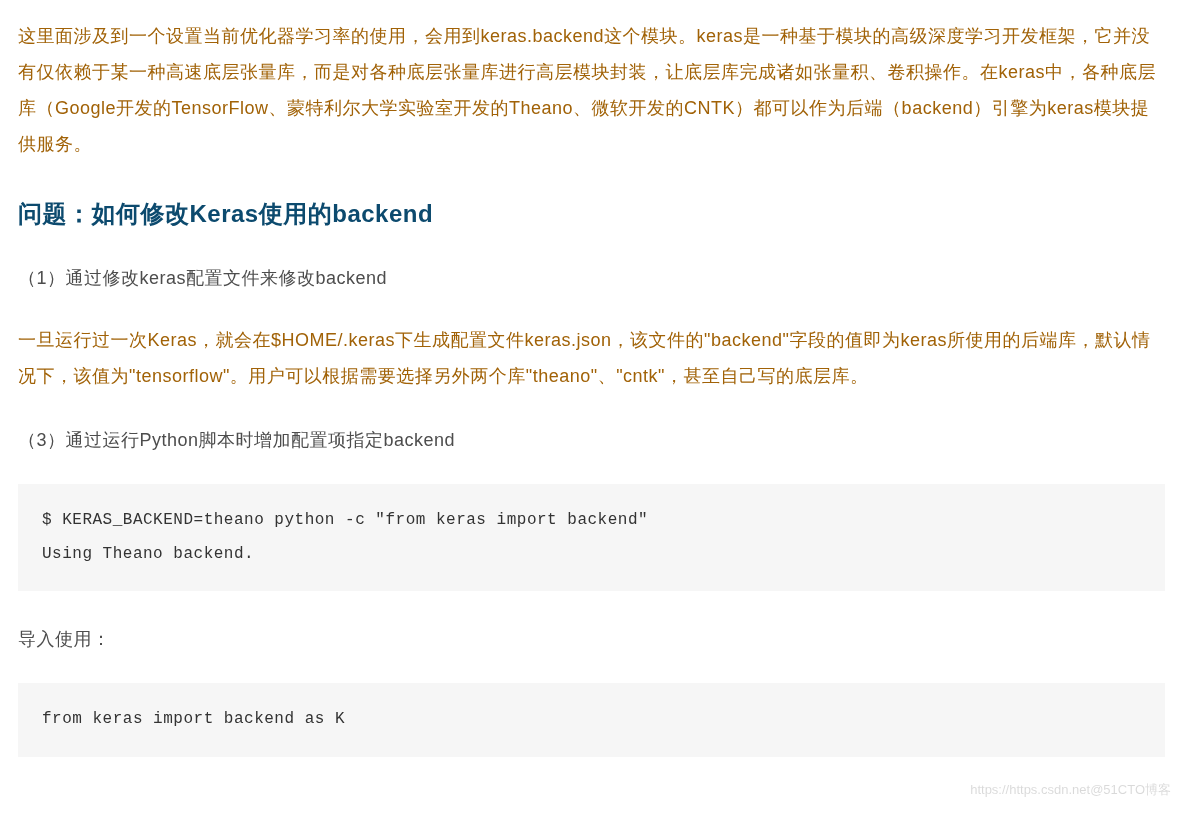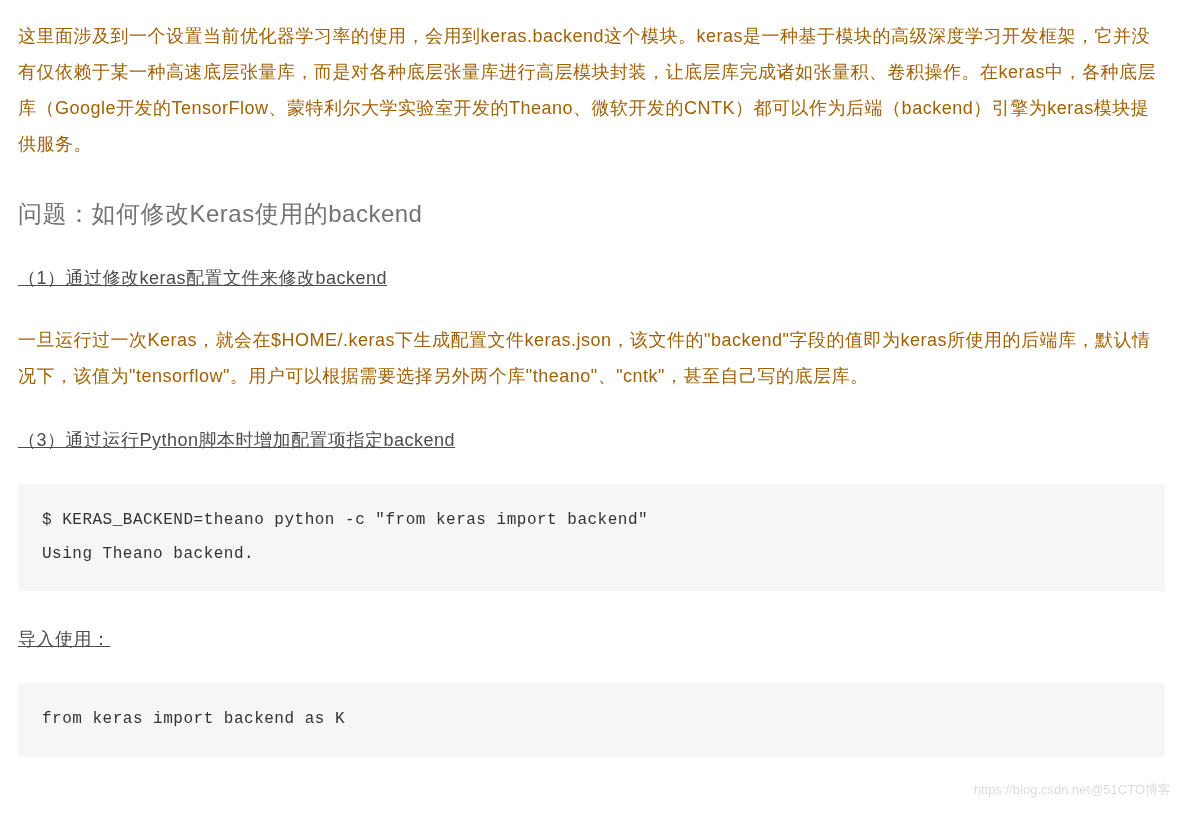--- a/index.html
+++ b/index.html
@@ -17,33 +17,32 @@
     }
     .paragraph {
       font-size: 18px;
       line-height: 2.0;
       color: #a16207;
       margin-bottom: 28px;
       letter-spacing: 0.5px;
     }
     .heading {
       font-size: 24px;
-      font-weight: 400;
-      color: #737373;
+      font-weight: 700;
+      color: #0c4a6e;
       margin-top: 36px;
       margin-bottom: 30px;
       letter-spacing: 0.5px;
     }
     .sub {
       font-size: 18px;
       line-height: 2.0;
       color: #4d4d4d;
       margin-bottom: 26px;
       letter-spacing: 0.5px;
-      text-decoration: underline;
     }
     .codeblock {
       background: #f6f6f6;
       padding: 20px 24px;
       font-family: "Courier New", Consolas, monospace;
       font-size: 16px;
       color: #333333;
       white-space: pre-wrap;
       line-height: 2.1;
       margin-bottom: 30px;
@@ -71,13 +70,13 @@
 
 <p class="sub">（3）通过运行Python脚本时增加配置项指定backend</p>
 
 <div class="codeblock">$ KERAS_BACKEND=theano python -c "from keras import backend"
 Using Theano backend.</div>
 
 <p class="sub">导入使用：</p>
 
 <div class="codeblock">from keras import backend as K</div>
 
-<div class="watermark">https://blog.csdn.net@51CTO博客</div>
+<div class="watermark">https://https.csdn.net@51CTO博客</div>
 
 </body></html>

